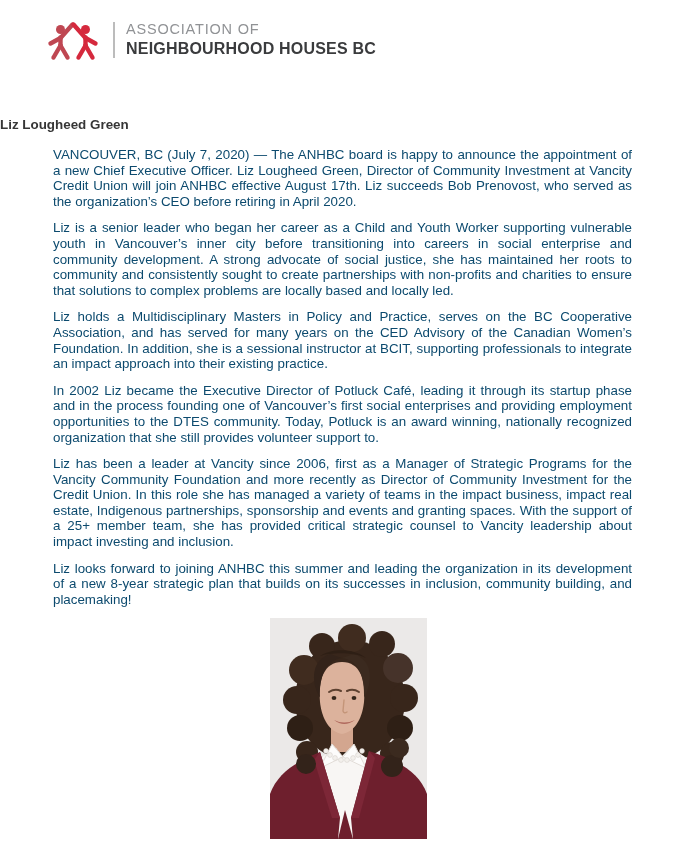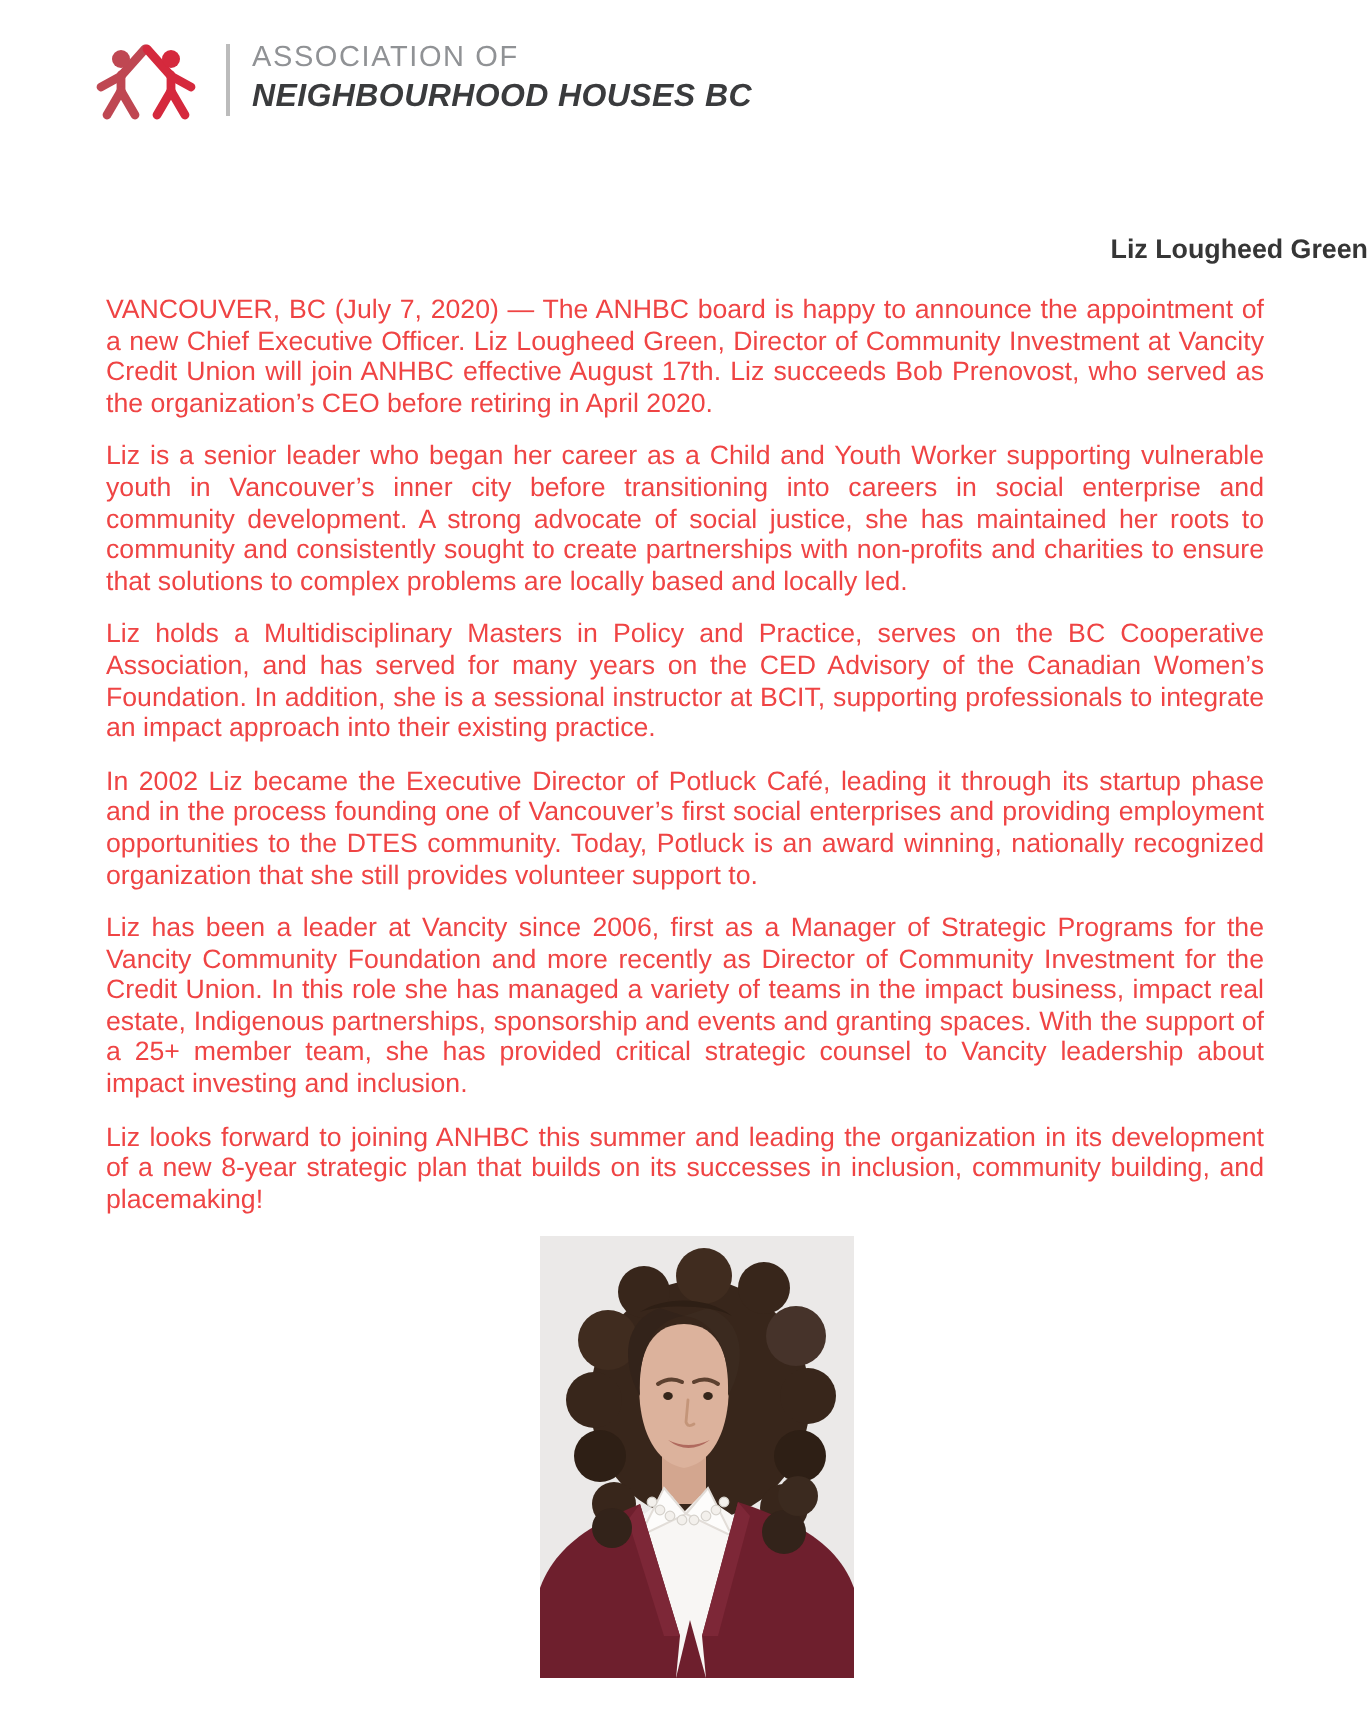--- a/index.html
+++ b/index.html
@@ -31,37 +31,36 @@
     font-size: 14.5px;
     color: #909295;
     letter-spacing: 0.8px;
     font-weight: 400;
   }
   .logo-name-bottom {
     font-size: 16px;
     color: #3a3b3d;
     font-weight: 700;
     letter-spacing: 0.2px;
-    font-style: italic;
   }
   .doc-title {
     margin-top: 64px;
-    text-align: right;
+    text-align: left;
     font-size: 13.4px;
     font-weight: 700;
     color: #363636;
   }
   .doc-body {
     margin: 15px 52px 0 53px;
   }
   .doc-body p {
     font-size: 13.33px;
     line-height: 15.6px;
     text-align: justify;
-    color: #ef4444;
+    color: #0c4a6e;
     margin-bottom: 11px;
   }
   .photo-wrap {
     margin-top: 6px;
     text-align: center;
   }
   .portrait {
     position: relative;
     left: 6px;
     display: inline-block;

